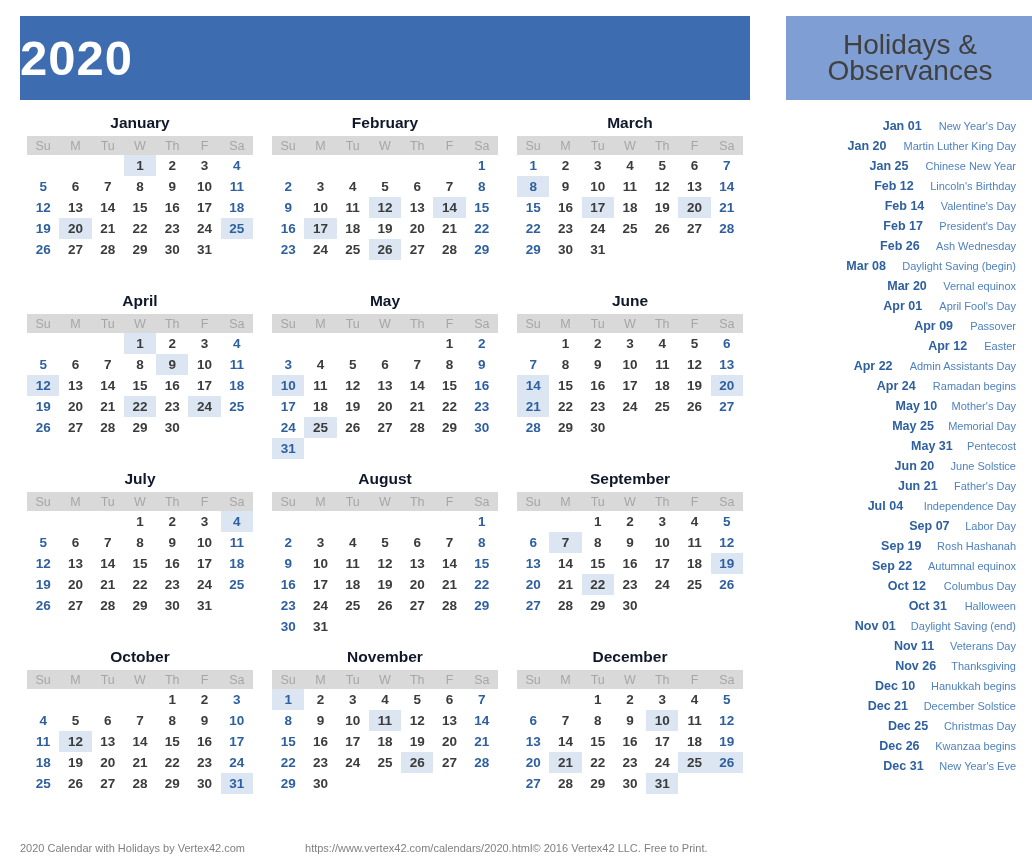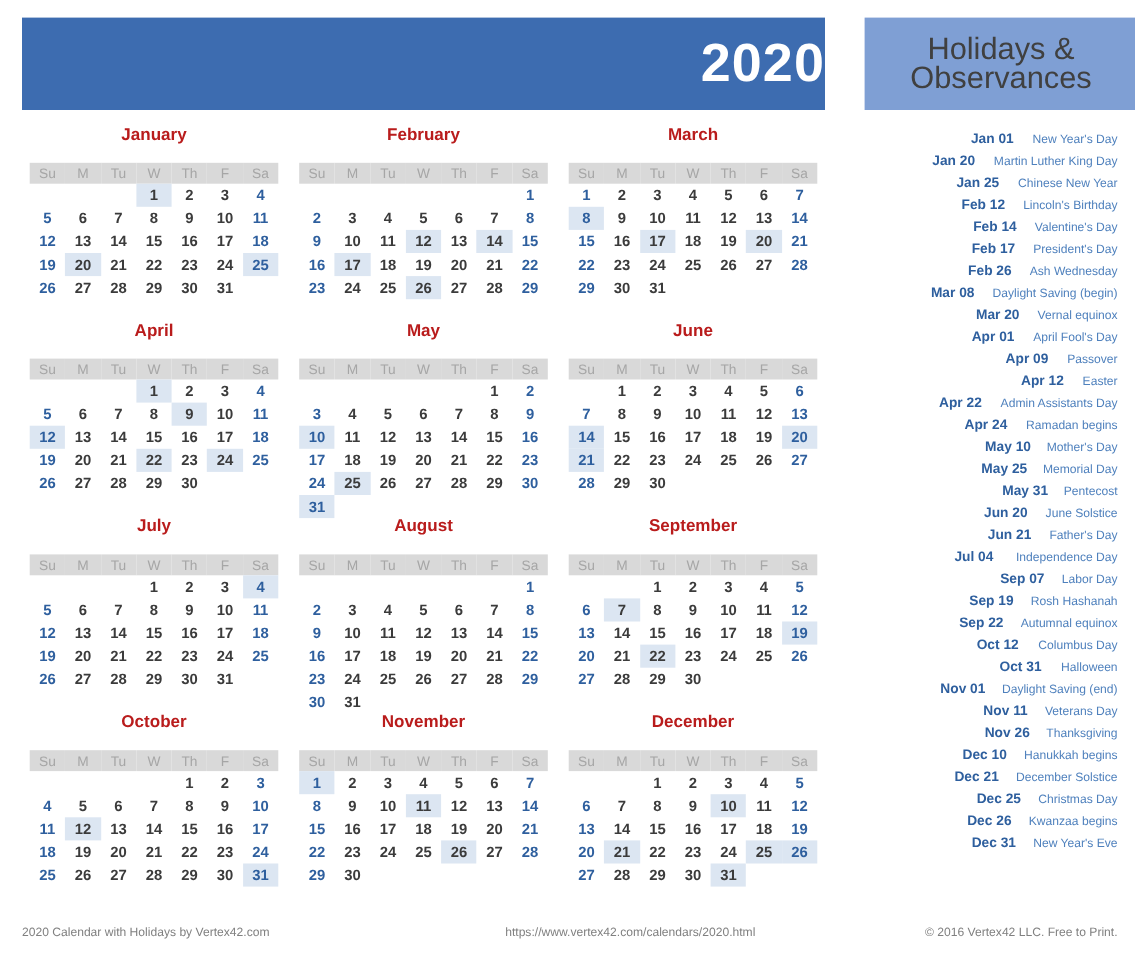--- a/index.html
+++ b/index.html
@@ -31,21 +31,21 @@
   }
   .year-banner {
     position: absolute;
     left: 0;
     top: 0;
     width: 730px;
     height: 84px;
     background: #3d6cb0;
     display: flex;
     align-items: center;
-    justify-content: flex-end;
+    justify-content: flex-start;
   }
   .year-banner .year-text {
     color: #ffffff;
     font-size: 49px;
     font-weight: bold;
     letter-spacing: 1px;
     line-height: 1;
   }
   .holiday-banner {
     position: absolute;
@@ -78,25 +78,25 @@
     display: flex;
     height: 178px;
   }
   .month {
     width: 245px;
     box-sizing: border-box;
     padding-right: 5px;
   }
   .month-title {
     text-align: center;
-    color: #b91c1c;
+    color: #0f172a;
     font-size: 15.5px;
     font-weight: bold;
     line-height: 22px;
-    padding-bottom: 14px;
+    padding-bottom: 2px;
   }
   table.cal {
     border-collapse: collapse;
     width: 226px;
     margin: 0 auto;
     table-layout: fixed;
   }
   table.cal th {
     background: #d9d9d9;
     color: #a6a6a6;
@@ -147,21 +147,21 @@
     white-space: nowrap;
   }
 
   
   .footer {
     position: absolute;
     left: 20px;
     bottom: 14px;
     width: 996px;
     display: flex;
-    justify-content: space-between;
+    justify-content: flex-start;
     align-items: center;
   }
   .footer span {
     color: #808080;
     font-size: 11px;
   }
   .footer .f-mid { margin-left: 60px; }
 </style>
 </head>
 <body>

